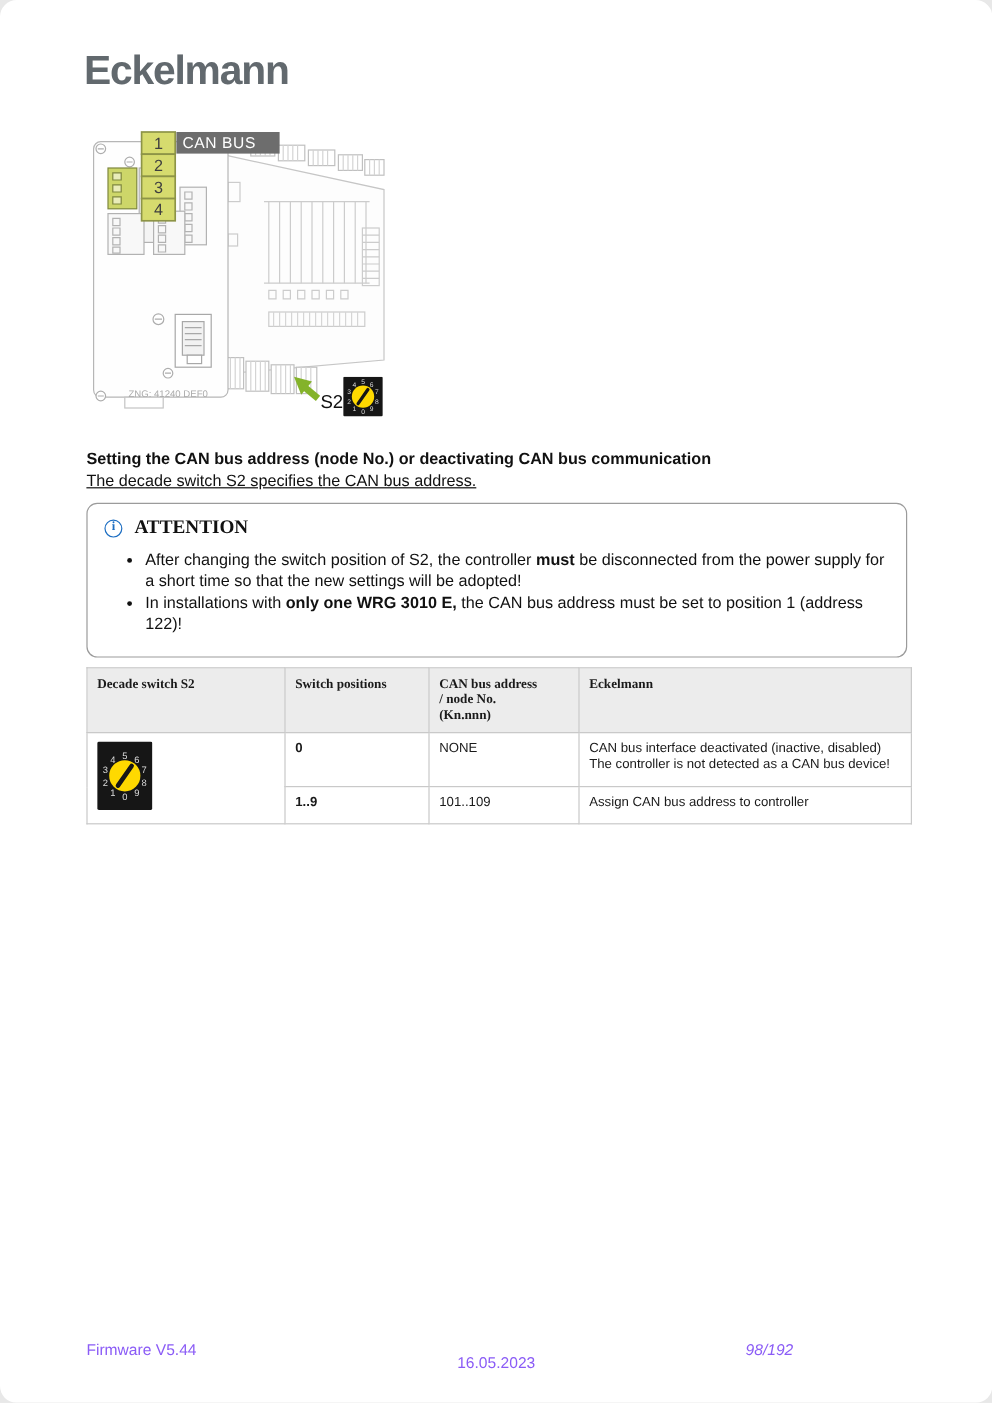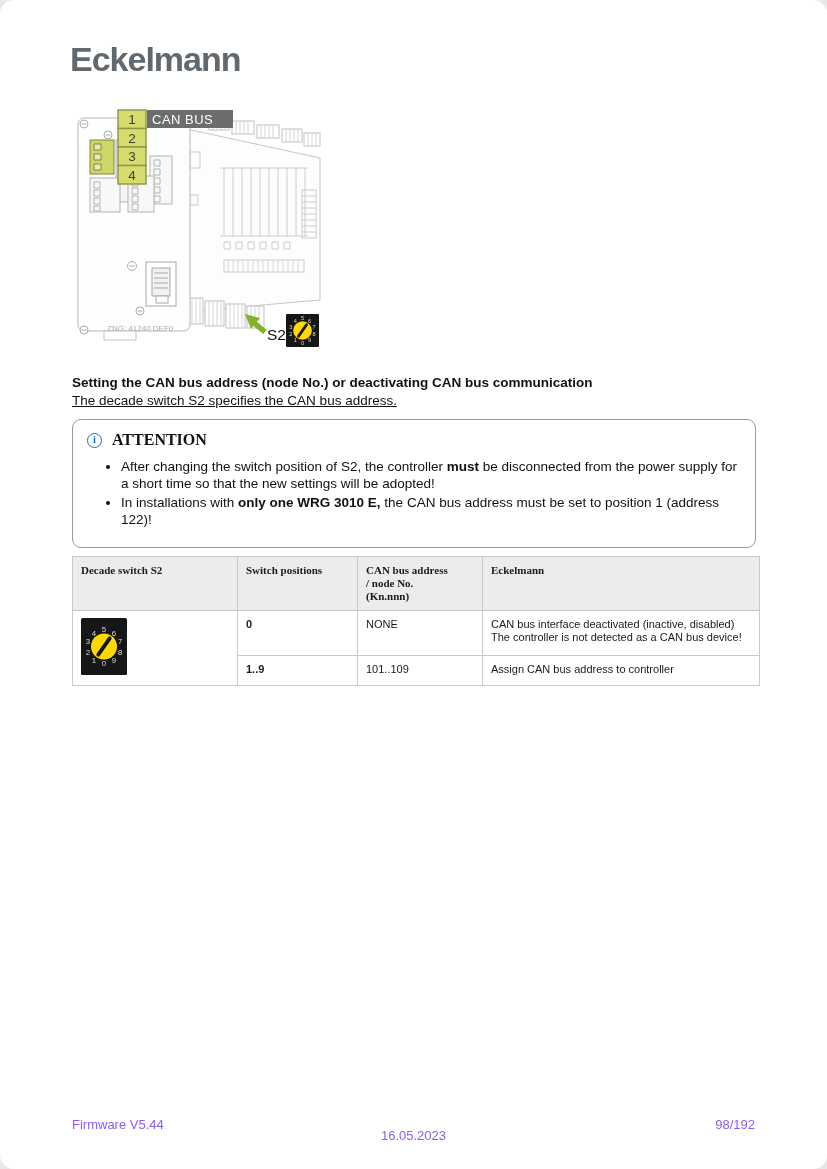--- a/index.html
+++ b/index.html
@@ -36,21 +36,21 @@
   .pre { white-space:pre-line; }
   td.bold { font-weight:bold; }
   td.dial-cell { vertical-align:middle; padding:2px 0 2px 7px; }
 
   .links-para { margin-top:14px; font-size:13.5px; line-height:17px; }
   .links-para a { color:#2071bd; text-decoration:none; cursor:pointer; }
 
   .footer { position:absolute; left:72px; top:1117px; width:683px; display:flex; font-size:13px; color:#8b5cf6; }
   .footer span { flex:1; }
   .footer .fc { text-align:center;margin-top:11px; }
-  .footer .fr { text-align:right; }
+  .footer .fr { text-align:center;font-style:italic; }
 </style>
 </head>
 <body>
 
 <div class="page">
 
   <div class="logo">Eckelmann</div>
 
   <div class="figure">
     <svg viewBox="0 0 250 250" width="250" height="250">

